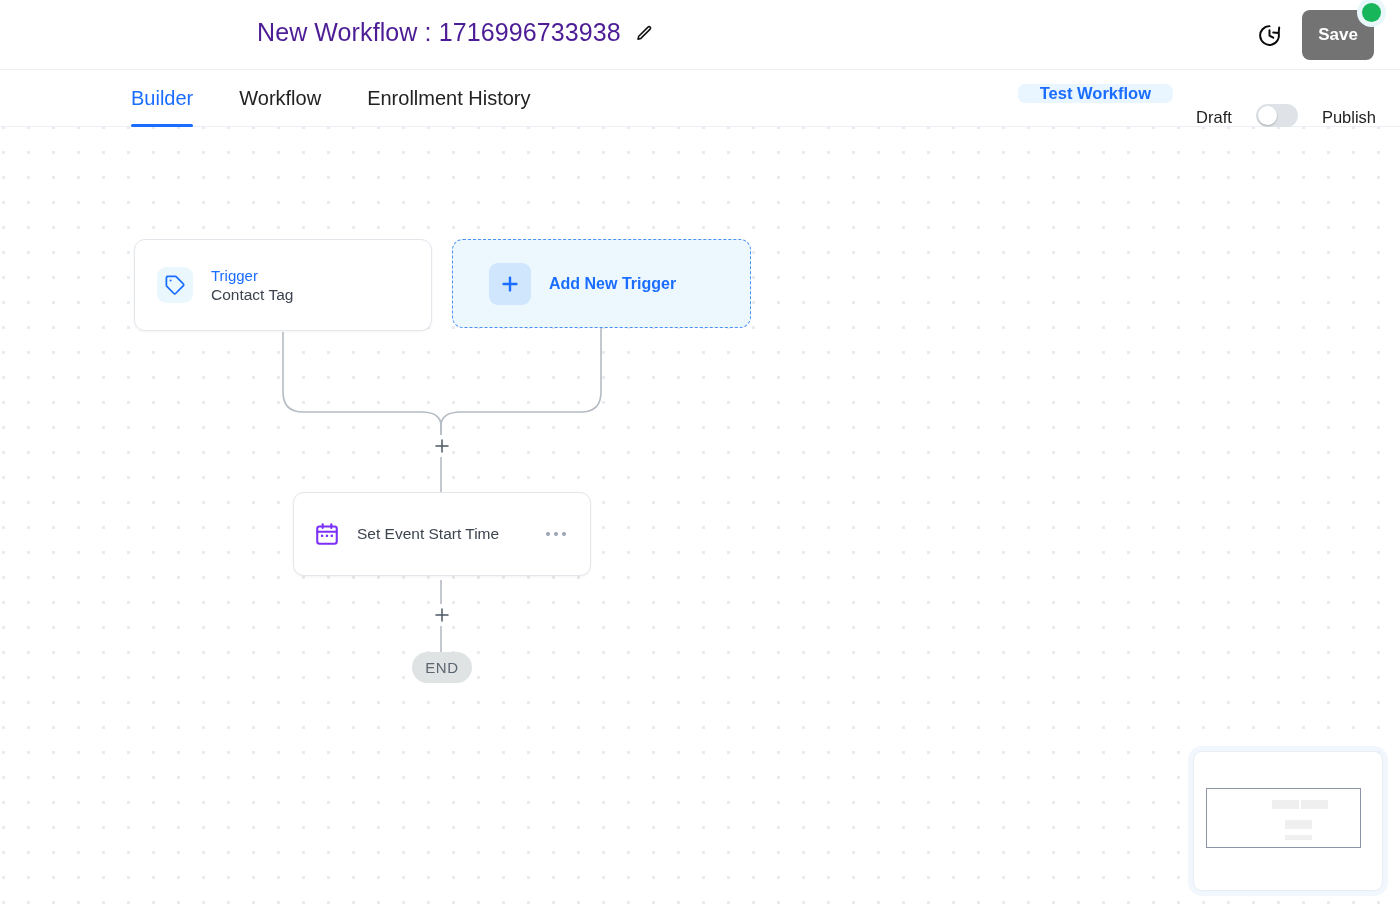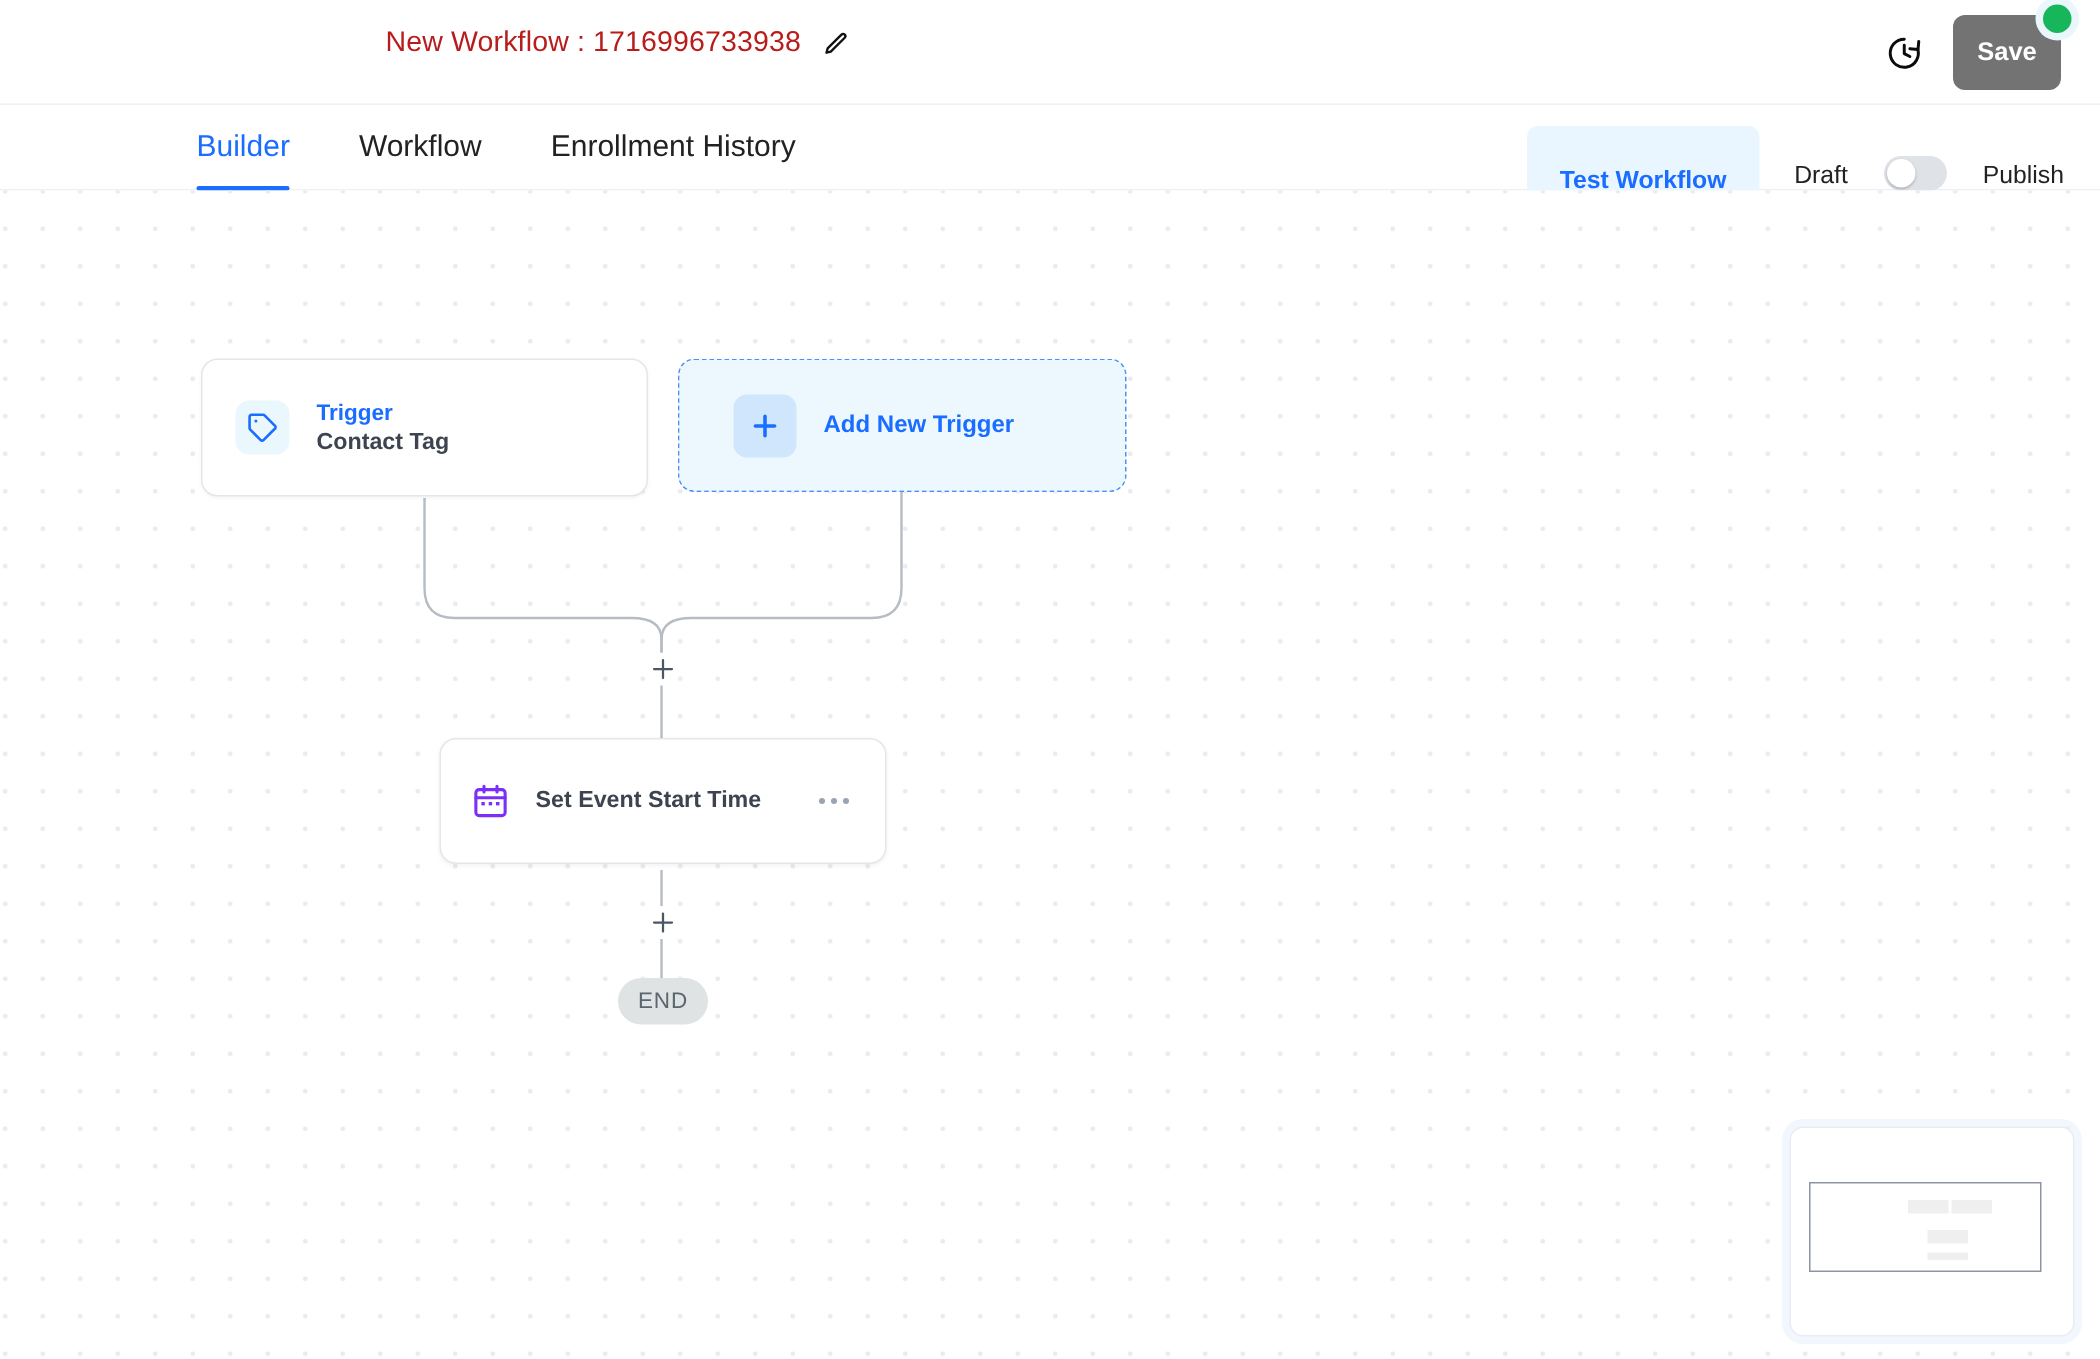--- a/index.html
+++ b/index.html
@@ -14,21 +14,21 @@
   .topbar {
     position: absolute; left: 0; top: 0; width: 1400px; height: 70px;
     background: #ffffff;
     border-bottom: 1px solid #eceff3;
   }
   .title-wrap {
     position: absolute; left: 257px; top: 18px;
     display: flex; align-items: center; gap: 14px;
   }
   .title-text {
-    font-size: 19px; color: #b91c1c; letter-spacing: .1px; white-space: nowrap; text-align: right;
+    font-size: 25px; color: #4c1d95; letter-spacing: .1px; white-space: nowrap; text-align: right;
   }
   .edit-icon { width: 18px; height: 18px; display: block; cursor: pointer; }
 
   .history-btn {
     position: absolute; right: 116px; top: 20px;
     width: 30px; height: 30px; display: flex; align-items: center; justify-content: center;
     cursor: pointer;
   }
   .save-wrap { position: absolute; right: 26px; top: 10px; }
   .save-btn {
@@ -53,21 +53,21 @@
     position: relative; white-space: nowrap;
   }
   .tab.active { color: #1a6dff; }
   .tab.active::after {
     content: ""; position: absolute; left: 0; right: 0; bottom: 0;
     height: 3px; background: #1a6dff; border-radius: 2px;
   }
   .test-wf {
     position: absolute; right: 227px; top: 14px;
     background: #eaf6ff; color: #1a6dff; font-size: 16.5px; font-weight: 600;
-    padding: 27px 22px; border-radius: 7px; border: none; cursor: pointer;
+    padding: 0 22px; border-radius: 7px; border: none; cursor: pointer;
     font-family: inherit; white-space: nowrap;
   }
   .toggle-wrap {
     position: absolute; right: 24px; top: 0; height: 57px;
     display: flex; align-items: flex-end; gap: 24px;
   }
   .toggle-label { font-size: 16.5px; color: #222; }
   .switch {
     width: 42px; height: 23px; border-radius: 12px; background: #dfe3e8;
     position: relative; cursor: pointer; flex: none;
@@ -84,21 +84,21 @@
     background-image: radial-gradient(#e8ebef 1.6px, transparent 1.7px);
     background-size: 25px 25px;
     background-position: 16px 13px;
     overflow: hidden;
   }
 
   .edges { position: absolute; left: 0; top: 0; width: 1400px; height: 779px; }
 
   .node {
     position: absolute; background: #fff; border: 1px solid #e3e7ec;
-    border-radius: 11px; box-shadow: 0 1px 3px rgba(17,24,39,.05); font-weight: bold;
+    border-radius: 11px; box-shadow: 0 1px 3px rgba(17,24,39,.05);
   }
 
   
   #trigger-node { left: 134px; top: 112px; width: 298px; height: 92px; cursor: pointer; }
   .trig-inner { display: flex; align-items: center; height: 100%; padding-left: 22px; gap: 18px; }
   .icon-box {
     width: 36px; height: 36px; border-radius: 9px; background: #eaf8fd;
     display: flex; align-items: center; justify-content: center; flex: none;
   }
   .trig-texts { display: flex; flex-direction: column; gap: 2px; }

